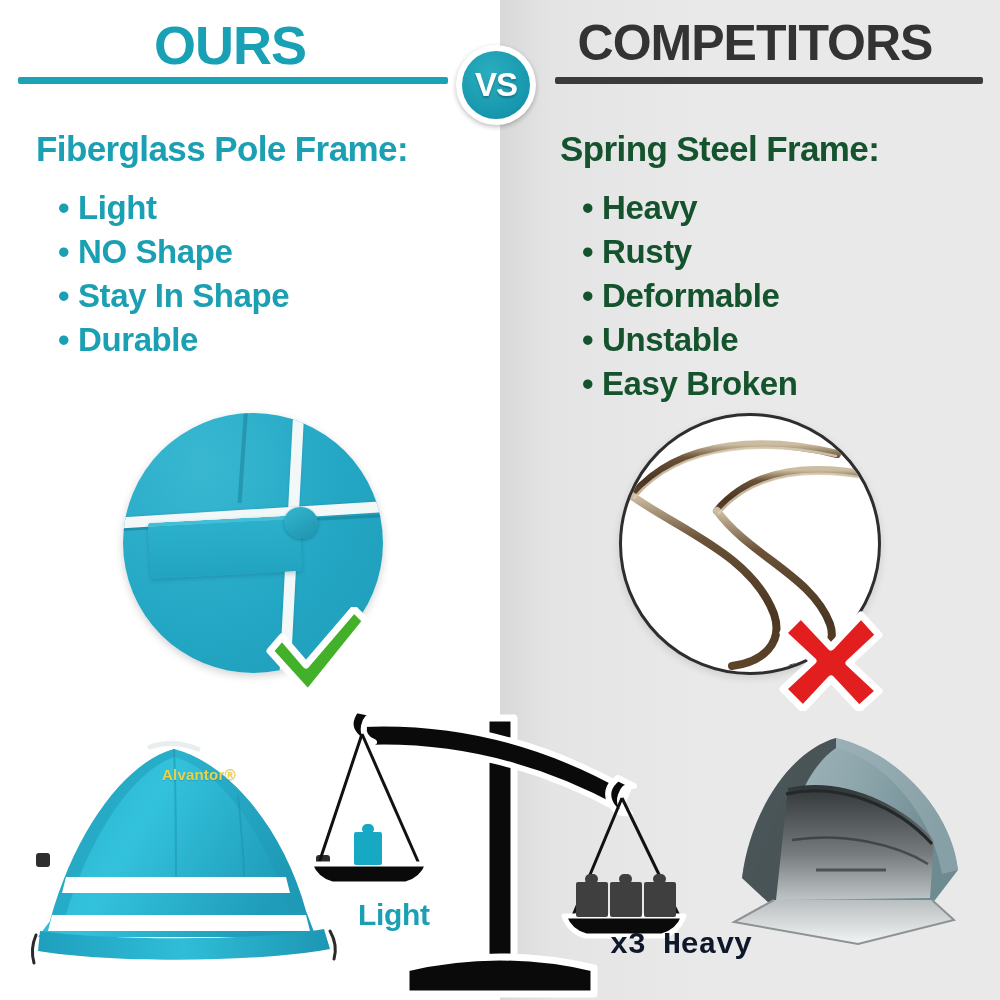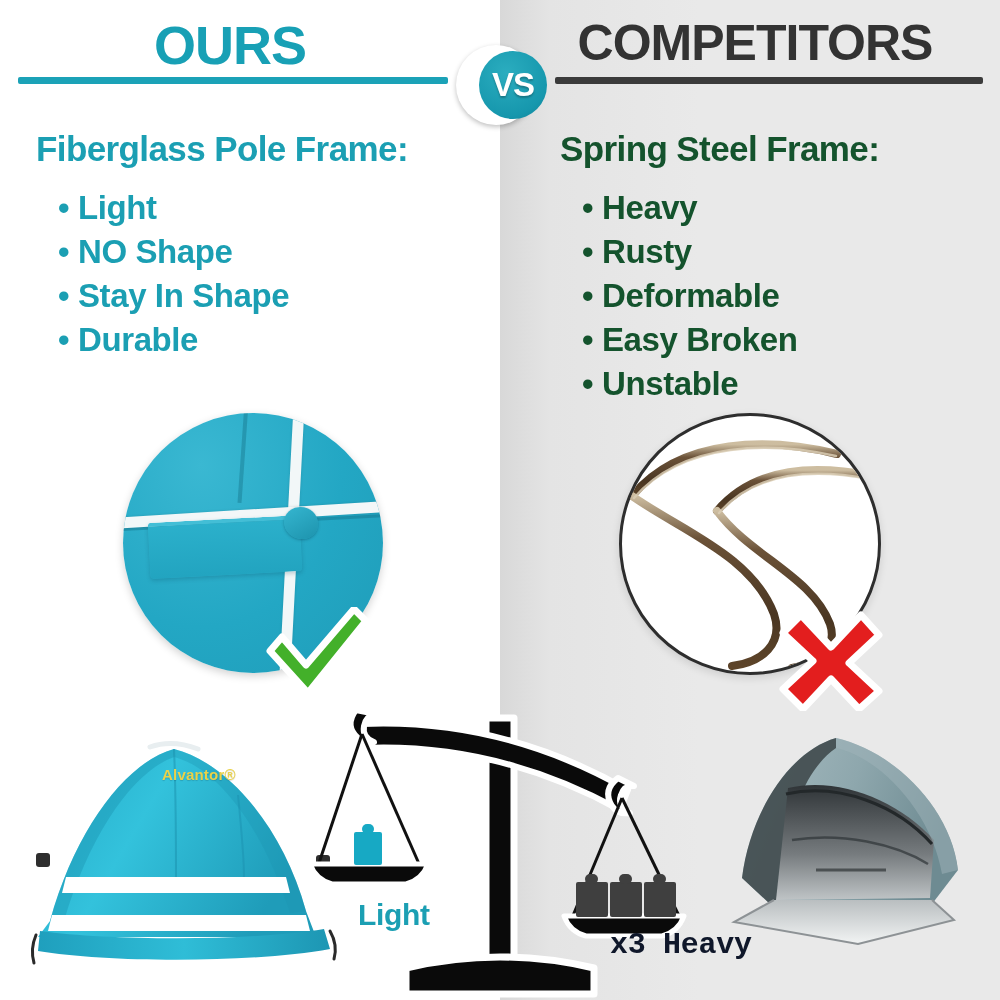--- a/index.html
+++ b/index.html
@@ -21,21 +21,21 @@
   .hdr{position:absolute;font-weight:bold;letter-spacing:-1px;}
   .hdr-ours{left:0;top:14px;width:460px;text-align:center;font-size:54px;color:#18a0b5;}
   .hdr-comp{left:520px;top:14px;width:470px;text-align:center;font-size:50px;color:#333333;}
 
   .rule{position:absolute;height:7px;border-radius:2px;}
   .rule-left{left:18px;top:77px;width:430px;background:#1ba2b7;}
   .rule-right{left:555px;top:77px;width:428px;background:#3b3b3b;}
 
   .vs-badge{position:absolute;left:456px;top:45px;width:80px;height:80px;border-radius:50%;
     background:#ffffff;box-shadow:0 2px 5px rgba(0,0,0,.25);z-index:6;}
-  .vs-inner{position:absolute;left:23px;top:6px;width:68px;height:68px;border-radius:50%;
+  .vs-inner{position:absolute;left:6px;top:6px;width:68px;height:68px;border-radius:50%;
     background:radial-gradient(circle at 40% 32%,#2badbf 0%,#1697ad 70%,#127f93 100%);
     display:flex;align-items:center;justify-content:center;}
   .vs-inner span{color:#ffffff;font-weight:bold;font-size:33px;letter-spacing:-1px;
     text-shadow:0 2px 2px rgba(0,0,0,.25);}
 
   
   .list{position:absolute;}
   .list-left{left:36px;top:128px;width:440px;color:#1b9fb3;}
   .list-right{left:560px;top:128px;width:420px;color:#14532d;}
   .list-title{font-size:35px;font-weight:bold;letter-spacing:-.6px;margin:0 0 5px 0;line-height:1.2;}
@@ -106,22 +106,22 @@
       <li><span class="bullet">•</span><span>Durable</span></li>
     </ul>
   </div>
 
   <div class="list list-right">
     <div class="list-title">Spring Steel Frame:</div>
     <ul>
       <li><span class="bullet">•</span><span>Heavy</span></li>
       <li><span class="bullet">•</span><span>Rusty</span></li>
       <li><span class="bullet">•</span><span>Deformable</span></li>
+      <li><span class="bullet">•</span><span>Unstable</span></li>
       <li><span class="bullet">•</span><span>Easy Broken</span></li>
-      <li><span class="bullet">•</span><span>Unstable</span></li>
     </ul>
   </div>
 
   <div class="circle circle-left">
     <div class="seam" style="left:118px;top:-10px;width:4px;height:100px;transform:rotate(4deg);"></div>
     <div class="seam" style="left:-12px;top:108px;width:290px;height:3px;transform:rotate(-3deg);"></div>
     <div class="poleV" style="left:163px;top:-6px;width:11px;height:285px;transform:rotate(3deg);border-radius:4px;"></div>
     <div class="poleH" style="left:-10px;top:96px;width:290px;height:11px;transform:rotate(-3.5deg);border-radius:4px;"></div>
     <div class="pocket" style="left:26px;top:106px;width:152px;height:52px;transform:rotate(-3deg);"></div>
     <div class="knot" style="left:161px;top:94px;"></div>

